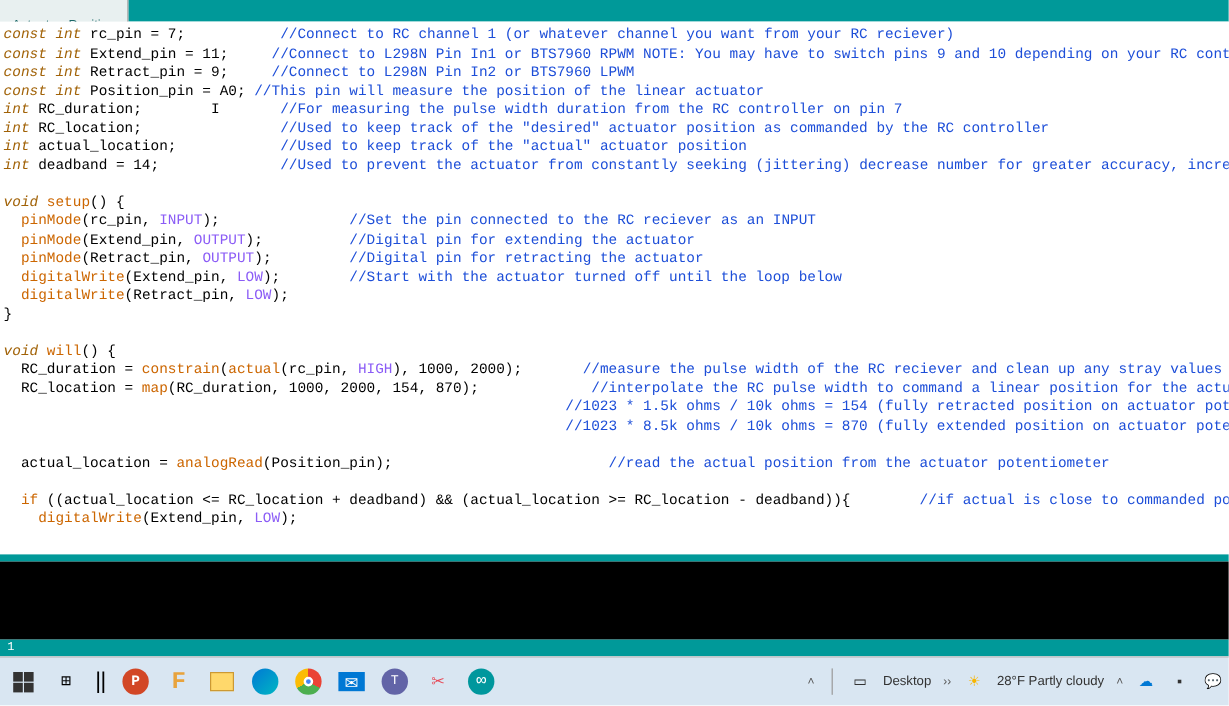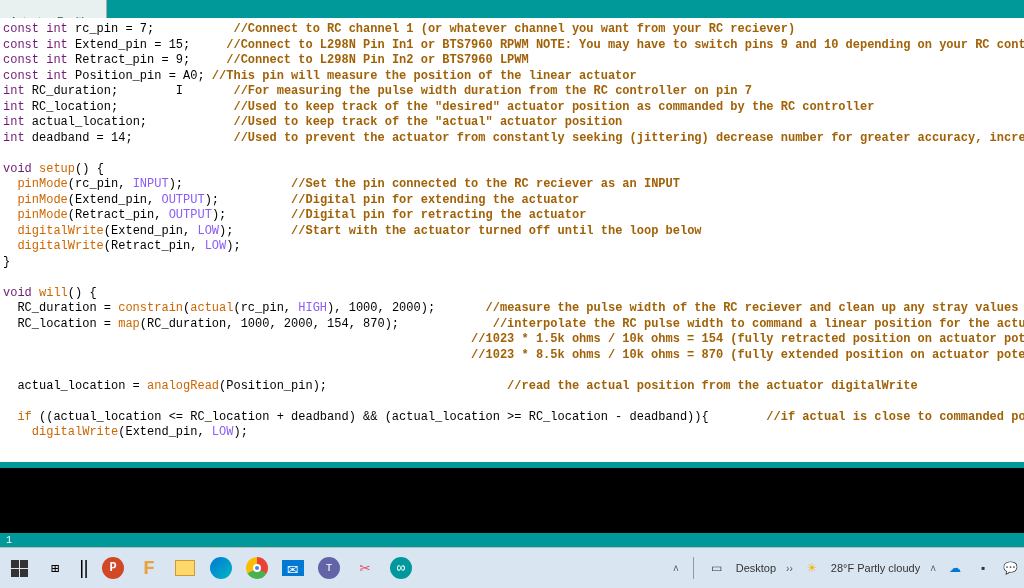--- a/index.html
+++ b/index.html
@@ -30,24 +30,24 @@
     line-height: 14px;
   }
   .code-area {
     background: #fff;
     padding: 4px 3px;
     white-space: pre;
     overflow: hidden;
     width: 100%;
     line-height: 15.5px;
   }
-  .kw-type { color: #701a75; }
+  .kw-type { color: #a16207; font-style: italic; }
   .kw-func { color: #cc6600; margin-top: 16px; }
   .kw-arg { color: #8b5cf6; }
-  .comment { color: #a16207; font-weight: bold; }
+  .comment { color: #1d4ed8; }
   .divider-teal {
     background: #009999;
     height: 6px;
     width: 100%;
   }
   .console {
     background: #000;
     height: 65px;
     width: 100%;
   }
@@ -107,21 +107,21 @@
 </style>
 </head>
 <body>
 
 <div class="top-bar">
   <div class="tab">Actuator_Position</div>
 </div>
 
 <div class="editor-container">
 <div class="code-area"><span class="kw-type">const int</span><span> rc_pin = 7;</span>           <span class="comment">//Connect to RC channel 1 (or whatever channel you want from your RC reciever)</span>
-<span class="kw-type">const int</span><span> Extend_pin = 15;</span>     <span class="comment">//Connect to L298N Pin In1 or BTS7960 RPWM NOTE: You may have to switch pins 9 and 10 depending on your RC controller</span>
+<span class="kw-type">const int</span><span> Extend_pin = 11;</span>     <span class="comment">//Connect to L298N Pin In1 or BTS7960 RPWM NOTE: You may have to switch pins 9 and 10 depending on your RC controller</span>
 <span class="kw-type">const int</span><span> Retract_pin = 9;</span>     <span class="comment">//Connect to L298N Pin In2 or BTS7960 LPWM</span>
 <span class="kw-type">const int</span><span> Position_pin = A0;</span><span class="comment"> //This pin will measure the position of the linear actuator</span>
 <span class="kw-type">int</span><span> RC_duration;</span>        <span>I</span>       <span class="comment">//For measuring the pulse width duration from the RC controller on pin 7</span>
 <span class="kw-type">int</span><span> RC_location;</span>                <span class="comment">//Used to keep track of the "desired" actuator position as commanded by the RC controller</span>
 <span class="kw-type">int</span><span> actual_location;</span>            <span class="comment">//Used to keep track of the "actual" actuator position</span>
 <span class="kw-type">int</span><span> deadband = 14;</span>              <span class="comment">//Used to prevent the actuator from constantly seeking (jittering) decrease number for greater accuracy, increase to re</span>
 
 <span class="kw-type">void</span> <span class="kw-func">setup</span>() {
   <span class="kw-func">pinMode</span><span>(rc_pin, </span><span class="kw-arg">INPUT</span><span>);</span>               <span class="comment">//Set the pin connected to the RC reciever as an INPUT</span>
   <span class="kw-func">pinMode</span><span>(Extend_pin, </span><span class="kw-arg">OUTPUT</span><span>);</span>          <span class="comment">//Digital pin for extending the actuator</span>
@@ -129,21 +129,21 @@
   <span class="kw-func">digitalWrite</span><span>(Extend_pin, </span><span class="kw-arg">LOW</span><span>);</span>        <span class="comment">//Start with the actuator turned off until the loop below</span>
   <span class="kw-func">digitalWrite</span><span>(Retract_pin, </span><span class="kw-arg">LOW</span><span>);</span>
 }
 
 <span class="kw-type">void</span> <span class="kw-func">will</span>() {
 <span>  RC_duration = </span><span class="kw-func">constrain</span><span>(</span><span class="kw-func">actual</span><span>(rc_pin, </span><span class="kw-arg">HIGH</span><span>), 1000, 2000);</span>       <span class="comment">//measure the pulse width of the RC reciever and clean up any stray values outsid</span>
 <span>  RC_location = </span><span class="kw-func">map</span><span>(RC_duration, 1000, 2000, 154, 870);</span>             <span class="comment">//interpolate the RC pulse width to command a linear position for the actuator</span>
                                                                  <span class="comment">//1023 * 1.5k ohms / 10k ohms = 154 (fully retracted position on actuator potenti</span>
                                                                  <span class="comment">//1023 * 8.5k ohms / 10k ohms = 870 (fully extended position on actuator potentio</span>
 
-<span>  actual_location = </span><span class="kw-func">analogRead</span><span>(Position_pin);</span>                         <span class="comment">//read the actual position from the actuator digitalWrite</span>
+<span>  actual_location = </span><span class="kw-func">analogRead</span><span>(Position_pin);</span>                         <span class="comment">//read the actual position from the actuator potentiometer</span>
 
 <span class="kw-func">  if</span><span> ((actual_location &lt;= RC_location + deadband) &amp;&amp; (actual_location &gt;= RC_location - deadband)){</span>        <span class="comment">//if actual is close to commanded position, </span>
     <span class="kw-func">digitalWrite</span><span>(Extend_pin, </span><span class="kw-arg">LOW</span><span>);</span></div>
 
 <div class="divider-teal"></div>
 <div class="console"></div>
 <div class="console-status">1</div>
 </div>
 
 <div class="taskbar">

